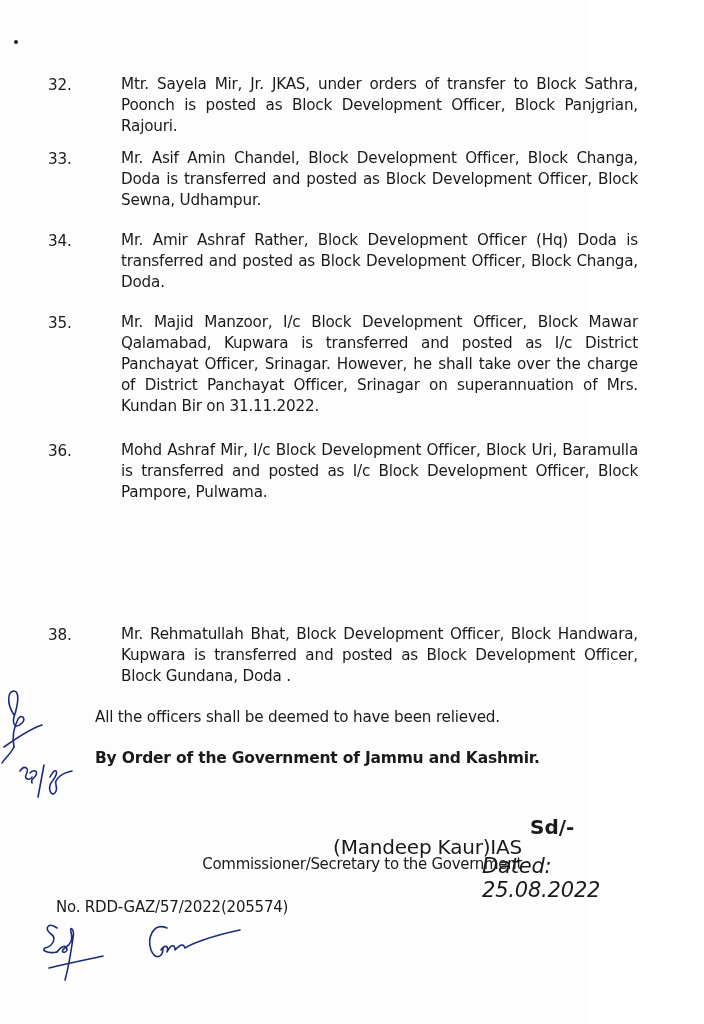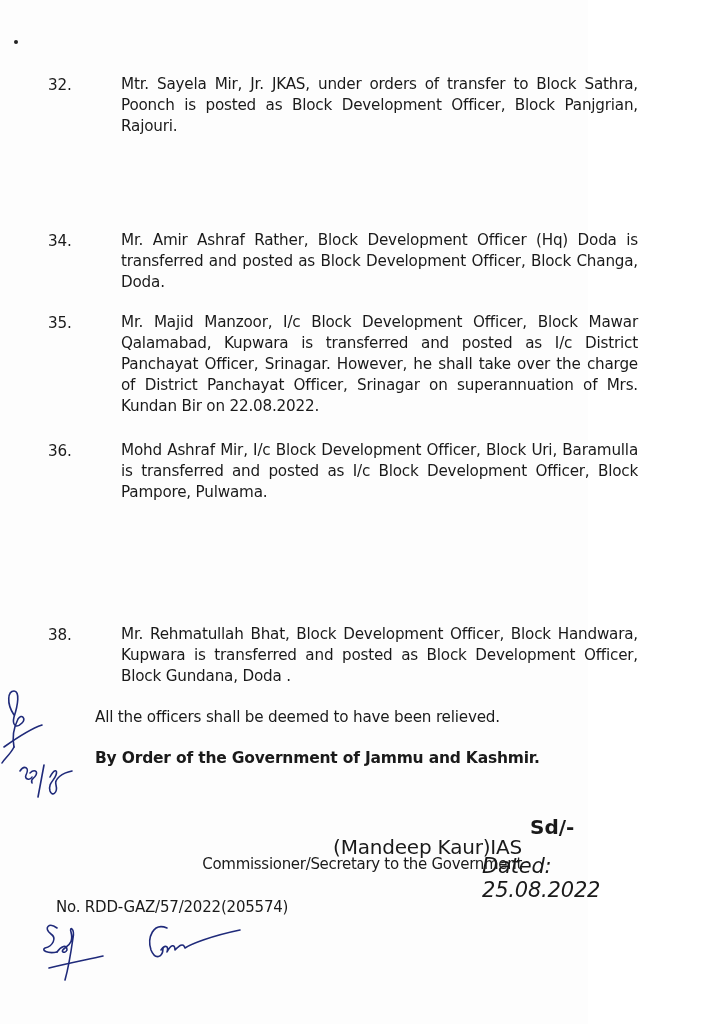--- a/index.html
+++ b/index.html
@@ -33,27 +33,31 @@
 </head>
 <body>
 
 <div class="page">
   <div class="dot"></div>
 
   <div class="item item-32">
     <span class="num">32.</span>
     <div class="text">Mtr. Sayela Mir, Jr. JKAS, under orders of transfer to Block Sathra, Poonch is posted as Block Development Officer, Block Panjgrian, Rajouri.</div>
   </div>
+  <div class="item item-33">
+    <span class="num">33.</span>
+    <div class="text">Mr. Asif Amin Chandel, Block Development Officer, Block Changa, Doda is transferred and posted as Block Development Officer, Block Sewna, Udhampur.</div>
+  </div>
   <div class="item item-34">
     <span class="num">34.</span>
     <div class="text">Mr. Amir Ashraf Rather, Block Development Officer (Hq) Doda is transferred and posted as Block Development Officer, Block Changa, Doda.</div>
   </div>
   <div class="item item-35">
     <span class="num">35.</span>
-    <div class="text">Mr. Majid Manzoor, I/c Block Development Officer, Block Mawar Qalamabad, Kupwara is transferred and posted as I/c District Panchayat Officer, Srinagar. However, he shall take over the charge of District Panchayat Officer, Srinagar on superannuation of Mrs. Kundan Bir on 22.08.2022.</div>
+    <div class="text">Mr. Majid Manzoor, I/c Block Development Officer, Block Mawar Qalamabad, Kupwara is transferred and posted as I/c District Panchayat Officer, Srinagar. However, he shall take over the charge of District Panchayat Officer, Srinagar on superannuation of Mrs. Kundan Bir on 31.11.2022.</div>
   </div>
   <div class="item item-36">
     <span class="num">36.</span>
     <div class="text">Mohd Ashraf Mir, I/c Block Development Officer, Block Uri, Baramulla is transferred and posted as I/c Block Development Officer, Block Pampore, Pulwama.</div>
   </div>
   <div class="item item-38">
     <span class="num">38.</span>
     <div class="text">Mr. Rehmatullah Bhat, Block Development Officer, Block Handwara, Kupwara is transferred and posted as Block Development Officer, Block Gundana, Doda .</div>
   </div>
 

